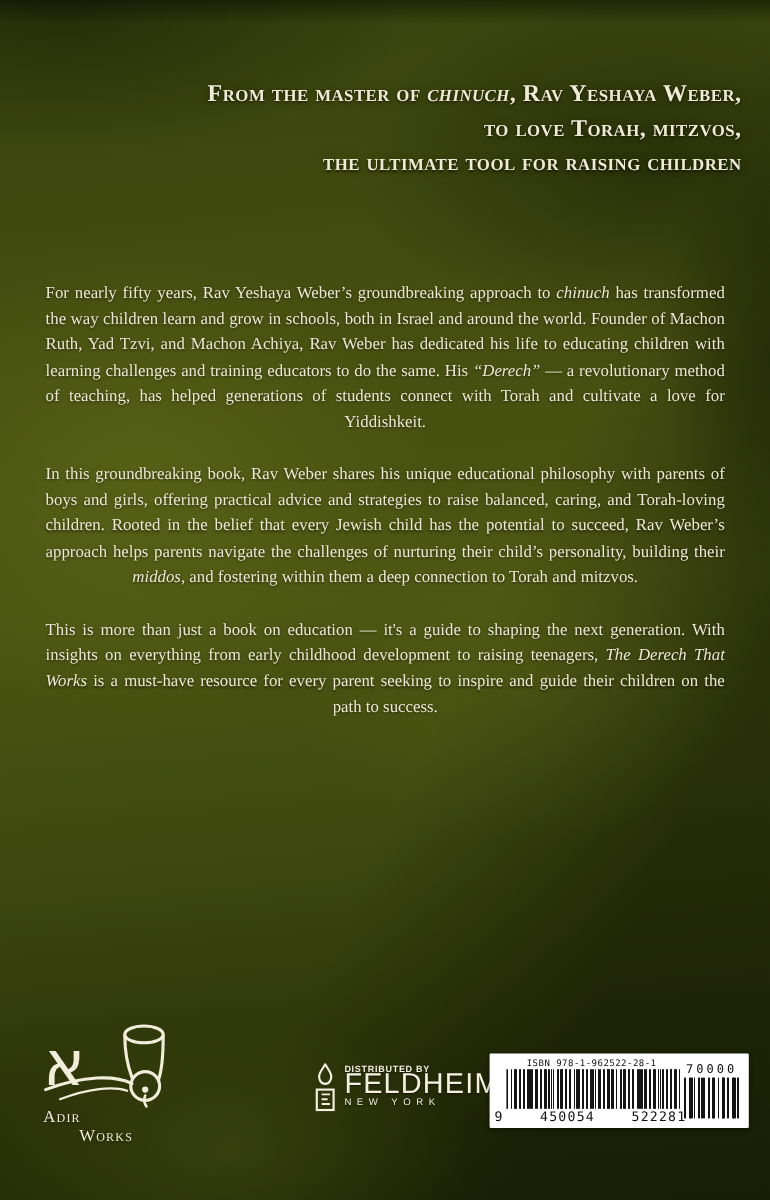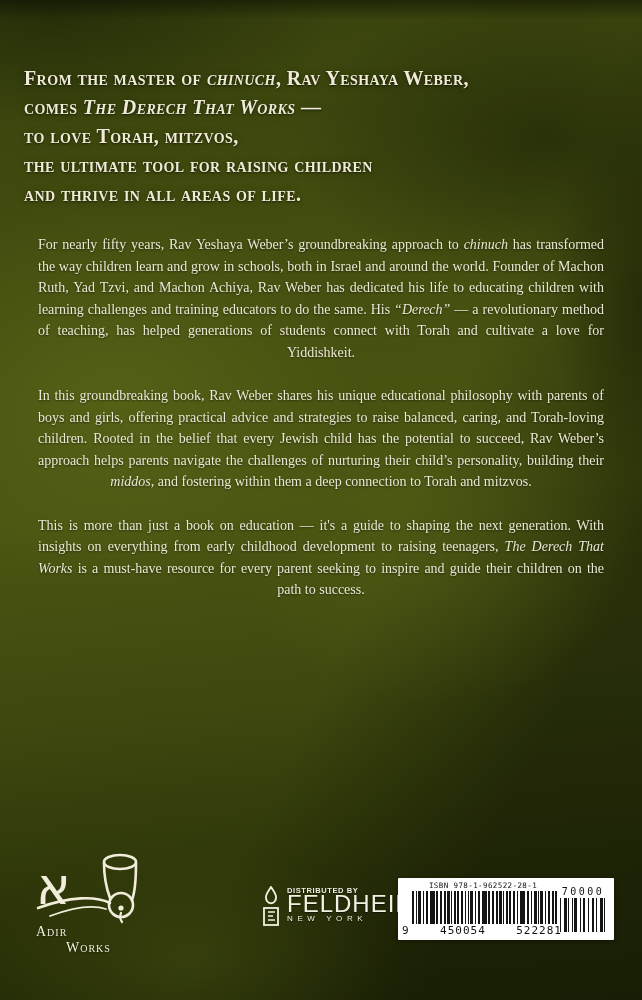--- a/index.html
+++ b/index.html
@@ -16,21 +16,21 @@
       radial-gradient(ellipse 45% 22% at 68% 55%, rgba(88,100,24,.38), transparent 70%),
       radial-gradient(ellipse 55% 20% at 85% 14%, rgba(18,24,4,.5), transparent 72%),
       radial-gradient(ellipse 20% 26% at 100% 30%, rgba(16,20,4,.42), transparent 70%),
       radial-gradient(ellipse 60% 16% at 8% 1%, rgba(20,26,5,.5), transparent 75%),
       radial-gradient(ellipse 45% 16% at 30% 96%, rgba(74,84,19,.4), transparent 70%),
       linear-gradient(115deg, rgba(14,18,3,0) 58%, rgba(14,18,3,.5) 80%),
       linear-gradient(175deg, #38420d 0%, #454f10 28%, #4a5512 50%, #3f490f 68%, #2b3308 88%, #232b07 100%);
   }
   .heading{
     position:absolute;top:64px;left:24px;right:24px;
-    text-align:left;
+    text-align:right;
     font-variant:small-caps;
     font-weight:bold;
     font-size:20px;line-height:29px;
     letter-spacing:.4px;
     color:#f0ebd6;
     text-shadow:0 1px 2px rgba(0,0,0,.6), 0 0 8px rgba(0,0,0,.25);
   }
   .body-text{
     position:absolute;top:234px;left:38px;width:566px;
     font-size:14px;line-height:21.5px;
@@ -61,21 +61,21 @@
     color:#f3f0e2;
     font-family:Liberation Sans, sans-serif;
     text-shadow:0 1px 1px rgba(0,0,0,.5);
     justify-content:center;
   }
   .feldheim-text{margin-left:5px;}
   .feld-dist{font-size:7.5px;font-weight:bold;letter-spacing:.6px;}
   .feld-name{font-size:24px;letter-spacing:1px;line-height:18px;font-weight:400;}
   .feld-city{font-size:8px;letter-spacing:4.6px;margin-top:1px;}
   .barcode{
-    position:absolute;left:398px;top:878px;width:216px;height:62px;
+    position:absolute;left:408px;top:878px;width:216px;height:62px;
     background:#fff;border-radius:1px;
     box-shadow:0 1px 4px rgba(0,0,0,.4);
     font-family:"DejaVu Sans Mono", monospace;color:#111;
     padding:0;
   }
   .bc-isbn{
     position:absolute;top:3px;left:10px;width:150px;
     font-size:7.5px;letter-spacing:.4px;text-align:center;white-space:nowrap;
   }
   .bc-main-bars{
@@ -100,24 +100,22 @@
       repeating-linear-gradient(90deg, transparent 0 5px, #141414 5px 7.2px, transparent 7.2px 9px);
   }
 </style>
 </head>
 <body>
 
 <div class="cover">
 
   <div class="heading" id="heading">
       <div><span>From the master of </span><span class="it">chinuch</span><span>, Rav Yeshaya Weber,</span></div>
-      <div><span>comes </span><span class="it">The Derech That Works</span><span> —</span></div>
       <div><span>to love Torah, mitzvos,</span></div>
       <div><span>the ultimate tool for raising children</span></div>
-      <div><span>and thrive in all areas of life.</span></div>
     </div>
 
   <div class="body-text" id="body-paragraphs">
       <p><span>For nearly fifty years, Rav Yeshaya Weber’s groundbreaking approach to </span><span class="it">chinuch</span><span> has transformed the way children learn and grow in schools, both in Israel and around the world. Founder of Machon Ruth, Yad Tzvi, and Machon Achiya, Rav Weber has dedicated his life to educating children with learning challenges and training educators to do the same. His </span><span class="it">“Derech”</span><span> — a revolutionary method of teaching, has helped generations of students connect with Torah and cultivate a love for Yiddishkeit.</span></p>
       <p><span>In this groundbreaking book, Rav Weber shares his unique educational philosophy with parents of boys and girls, offering practical advice and strategies to raise balanced, caring, and Torah-loving children. Rooted in the belief that every Jewish child has the potential to succeed, Rav Weber’s approach helps parents navigate the challenges of nurturing their child’s personality, building their </span><span class="it">middos</span><span>, and fostering within them a deep connection to Torah and mitzvos.</span></p>
       <p><span>This is more than just a book on education — it's a guide to shaping the next generation. With insights on everything from early childhood development to raising teenagers, </span><span class="it">The Derech That Works</span><span> is a must-have resource for every parent seeking to inspire and guide their children on the path to success.</span></p>
     </div>
 
   <div class="adir">
     <svg class="adir-art" width="112" height="72" viewBox="0 0 112 72" fill="none">

